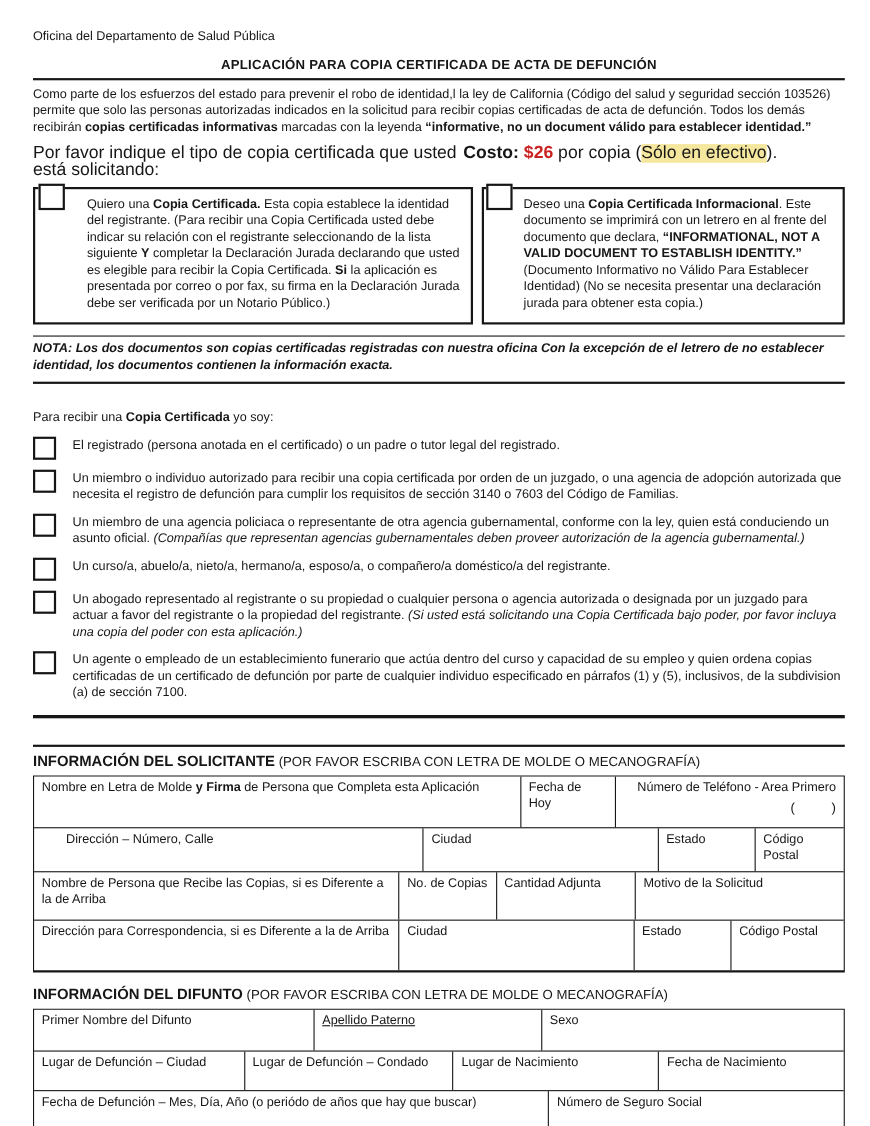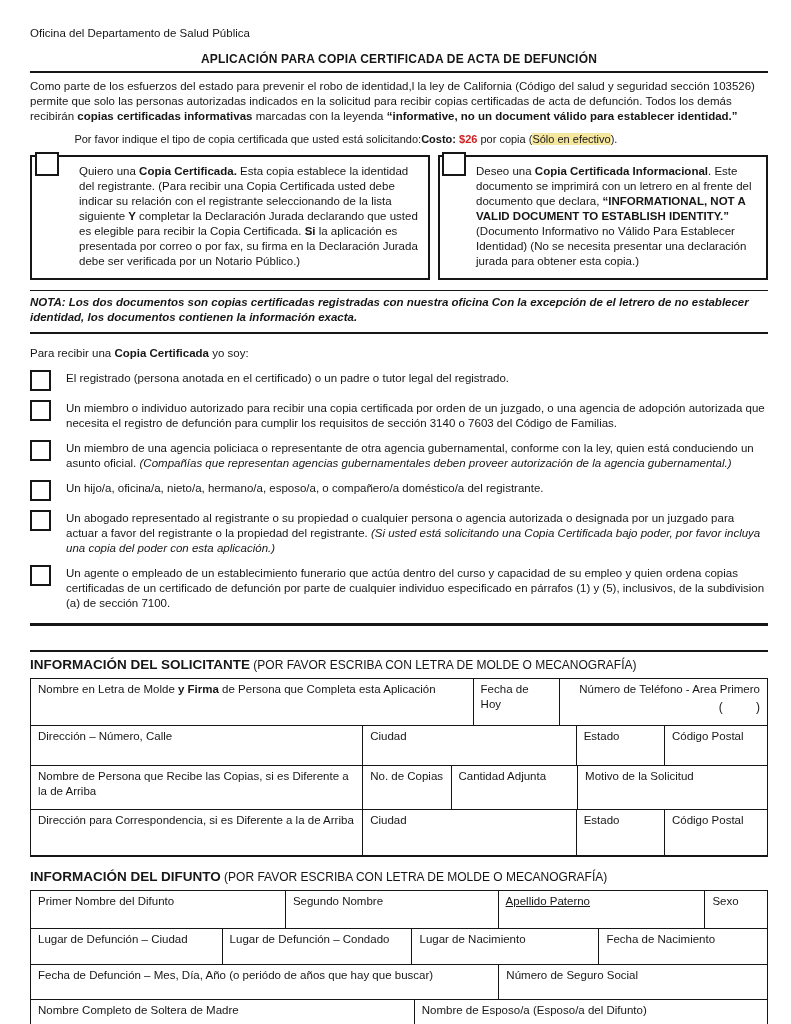--- a/index.html
+++ b/index.html
@@ -12,34 +12,34 @@
   .title{ text-align:center; font-weight:bold; font-size:12px; line-height:20px; margin-top:9px; letter-spacing:.2px; }
   .rule{ height:2px; background:var(--ink); margin-top:2px; }
   .rule.thick{ height:2.5px; }
 
   .intro{ font-size:11.5px; line-height:15px; margin-top:6px; }
   .b{ font-weight:bold; }
   .i{ font-style:italic; }
   .red{ color:var(--red); font-weight:bold; }
   .hl{ background:var(--hl); }
 
-  .cost-line{ display:flex; font-size:11px; line-height:15px; margin-top:8px;text-align:right; }
+  .cost-line{ display:flex; font-size:16px; line-height:15px; margin-top:8px; }
   .cost-line .left-part{ width:53%; }
   .cost-line .right-part{ }
 
   .obox-row{ display:flex; gap:8px; margin-top:8px; }
   .obox{ border:2px solid var(--ink); position:relative; padding:7px 8px 9px 47px; font-size:11.5px; line-height:15px; min-height:108px; }
   .obox.left{ width:400px; flex:none; }
   .obox.right{ flex:1; padding-left:36px; }
   .cb{ width:24px; height:24px; border:2.5px solid var(--ink); background:#fff; position:absolute; left:3px; top:-5px; }
   .obox.right .cb{ left:2px; }
 
   .nota{ margin-top:10px; border-top:1.5px solid var(--ink); border-bottom:2.5px solid var(--ink); padding:4px 0 7px; font-size:11.5px; line-height:15px; font-weight:bold; font-style:italic; }
 
-  .recv-line{ font-size:11.5px; line-height:15px; margin-top:12px; }
+  .recv-line{ font-size:11.5px; line-height:15px; margin-top:24px; }
   .check-list{ margin-top:4px; }
   .check-item{ display:flex; align-items:flex-start; margin-top:9px; }
   .cb-small{ width:21px; height:21px; border:2px solid var(--ink); background:#fff; flex:none; margin-right:15px; }
   .ci-text{ font-size:11.5px; line-height:15px; padding-top:1px; }
 
   .end-rule{ margin-top:12px; }
   .sec-gap{ height:22px; }
   .sec-head{ font-size:12px; padding:5px 0 5px; line-height:16px; }
   .sec-head .hb{ font-weight:bold; font-size:13.5px; }
 
@@ -91,21 +91,21 @@
       <div class="check-item">
         <div class="cb-small"></div>
         <div class="ci-text"><span>Un miembro o individuo autorizado para recibir una copia certificada por orden de un juzgado, o una agencia de adopción autorizada que necesita el registro de defunción para cumplir los requisitos de sección 3140 o 7603 del Código de Familias.</span></div>
       </div>
       <div class="check-item">
         <div class="cb-small"></div>
         <div class="ci-text"><span>Un miembro de una agencia policiaca o representante de otra agencia gubernamental, conforme con la ley, quien está conduciendo un asunto oficial.  </span><span class="i">(Compañías que representan agencias gubernamentales deben proveer autorización de la agencia gubernamental.)</span></div>
       </div>
       <div class="check-item">
         <div class="cb-small"></div>
-        <div class="ci-text"><span>Un hijo/a, oficina/a, nieto/a, hermano/a, esposo/a, o compañero/a doméstico/a del registrante.</span></div>
+        <div class="ci-text"><span>Un curso/a, abuelo/a, nieto/a, hermano/a, esposo/a, o compañero/a doméstico/a del registrante.</span></div>
       </div>
       <div class="check-item">
         <div class="cb-small"></div>
         <div class="ci-text"><span>Un abogado representado al registrante o su propiedad o cualquier persona o agencia autorizada o designada por un juzgado para actuar a favor del registrante o la propiedad del registrante.  </span><span class="i">(Si usted está solicitando una Copia Certificada bajo poder, por favor incluya una copia del poder con esta aplicación.)</span></div>
       </div>
       <div class="check-item">
         <div class="cb-small"></div>
         <div class="ci-text"><span>Un agente o empleado de un establecimiento funerario que actúa dentro del curso y capacidad de su empleo y quien ordena copias certificadas de un certificado de defunción por parte de cualquier individuo especificado en párrafos (1) y (5), inclusivos, de la subdivision (a) de sección 7100.</span></div>
       </div>
     </div>
@@ -124,21 +124,21 @@
         </div>
         <div class="tcell" style="flex: 0 0 11.7%;">
           <div class="cell-label"><span>Fecha de Hoy</span></div>
         </div>
         <div class="tcell" style="flex: 1 1 0px; text-align: right;">
           <div class="cell-label"><span>Número de Teléfono - Area Primero</span></div>
           <div class="cell-sub">(          )</div>
         </div>
       </div>
       <div class="trow" style="min-height: 40px;">
-        <div class="tcell" style="flex: 0 0 45%;">
+        <div class="tcell" style="flex: 0 0 45%; margin-left: 22px;">
           <div class="cell-label"><span>Dirección  – Número, Calle</span></div>
         </div>
         <div class="tcell" style="flex: 0 0 29%;">
           <div class="cell-label"><span>Ciudad</span></div>
         </div>
         <div class="tcell" style="flex: 0 0 12%;">
           <div class="cell-label"><span>Estado</span></div>
         </div>
         <div class="tcell" style="flex: 1 1 0px;">
           <div class="cell-label"><span>Código Postal</span></div>
@@ -175,23 +175,20 @@
     </div>
 
   <div class="sec-head" style="margin-top:7px;">
     <span class="hb">INFORMACIÓN DEL DIFUNTO</span><span> (POR FAVOR ESCRIBA CON LETRA DE MOLDE O MECANOGRAFÍA)</span>
   </div>
   <div class="ftable">
       <div class="trow" style="min-height: 37px;">
         <div class="tcell" style="flex: 0 0 34.5%;">
           <div class="cell-label"><span>Primer Nombre del Difunto</span></div>
         </div>
-        <div class="tcell" style="flex: 0 0 28.9%;">
-          <div class="cell-label"><span>Segundo Nombre</span></div>
-        </div>
         <div class="tcell" style="flex: 0 0 28.1%; text-decoration: underline;">
           <div class="cell-label"><span>Apellido Paterno</span></div>
         </div>
         <div class="tcell" style="flex: 1 1 0px;">
           <div class="cell-label"><span>Sexo</span></div>
         </div>
       </div>
       <div class="trow" style="min-height: 36px;">
         <div class="tcell" style="flex: 0 0 25.9%;">
           <div class="cell-label"><span>Lugar de Defunción – Ciudad</span></div>

